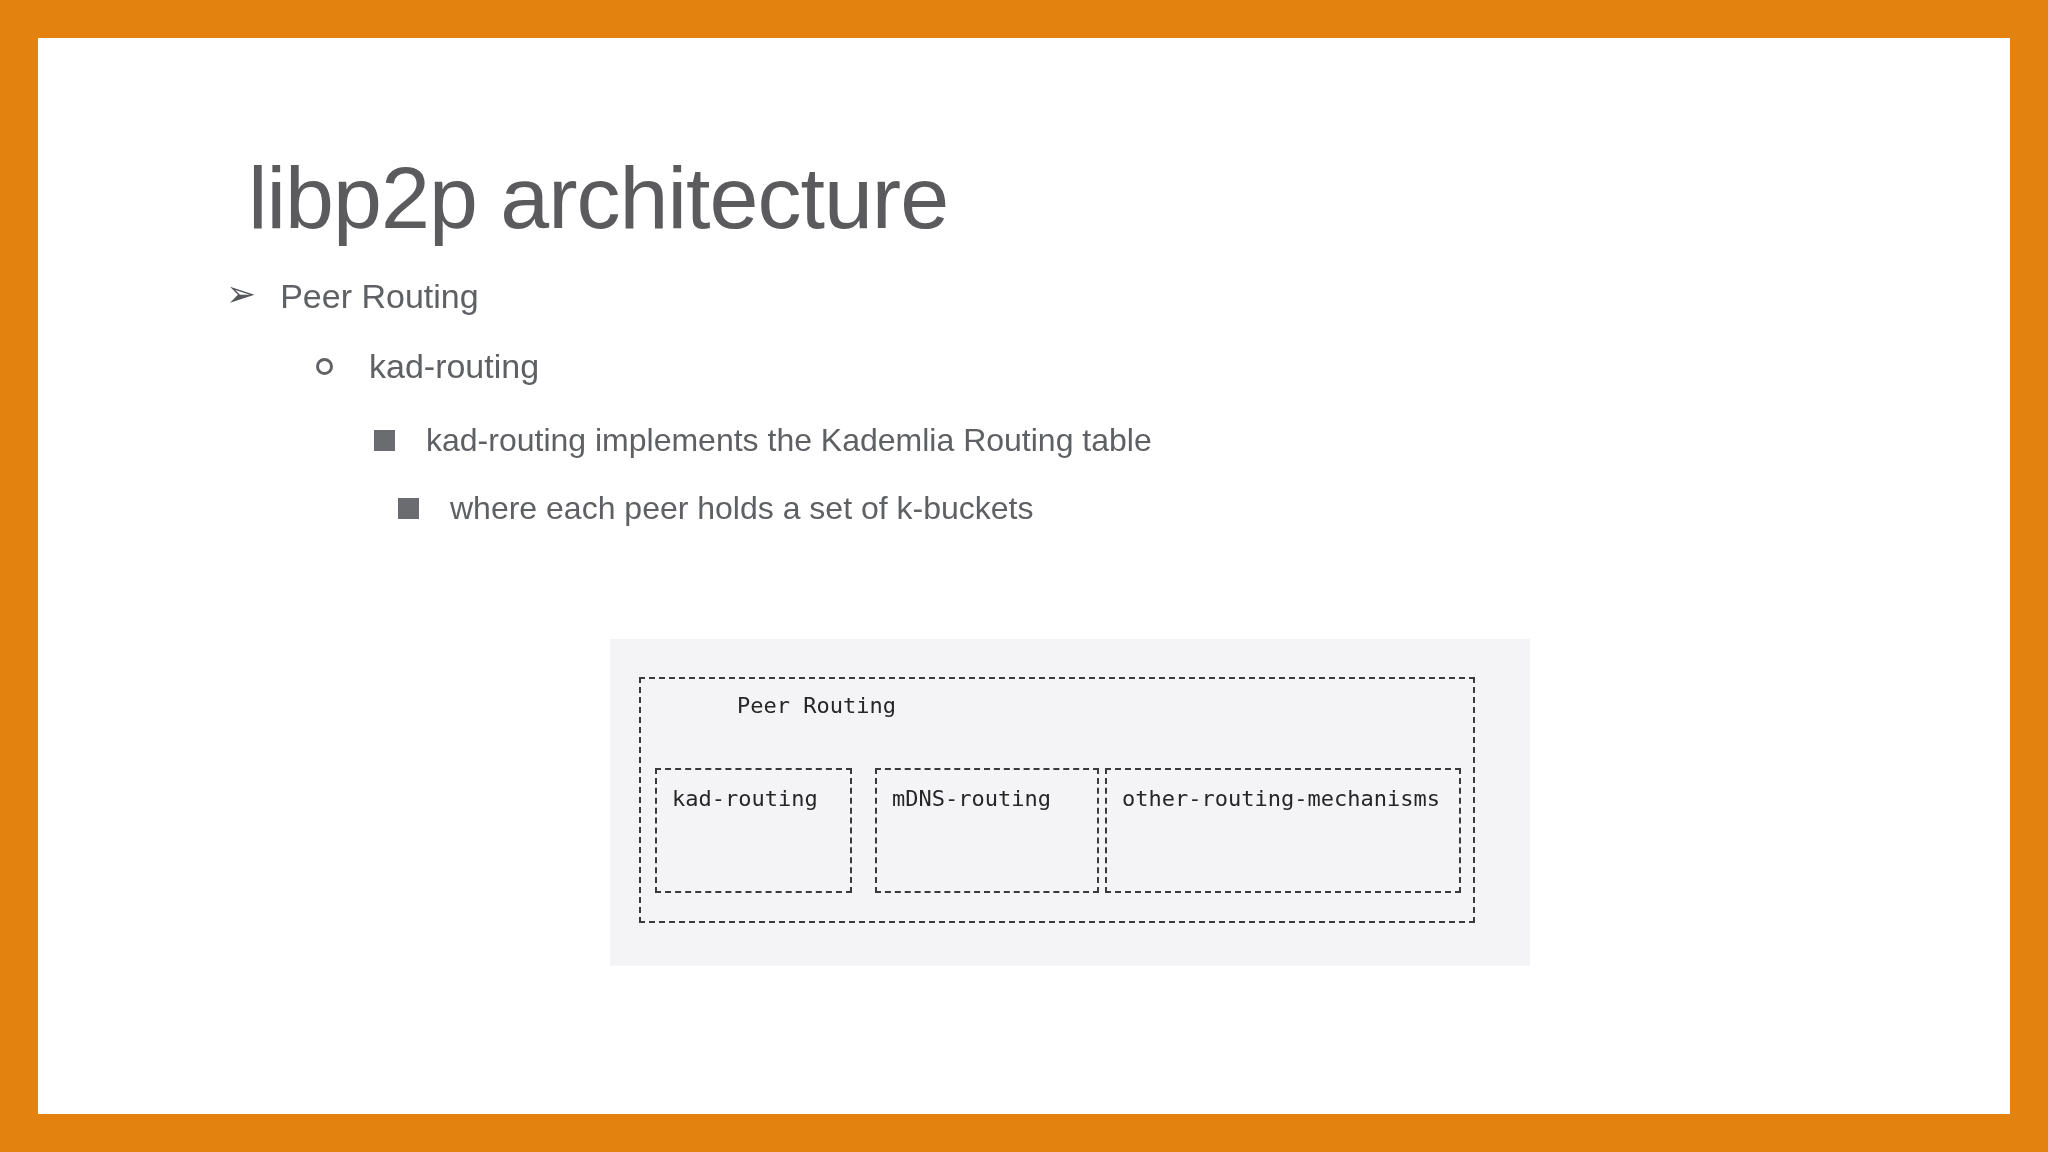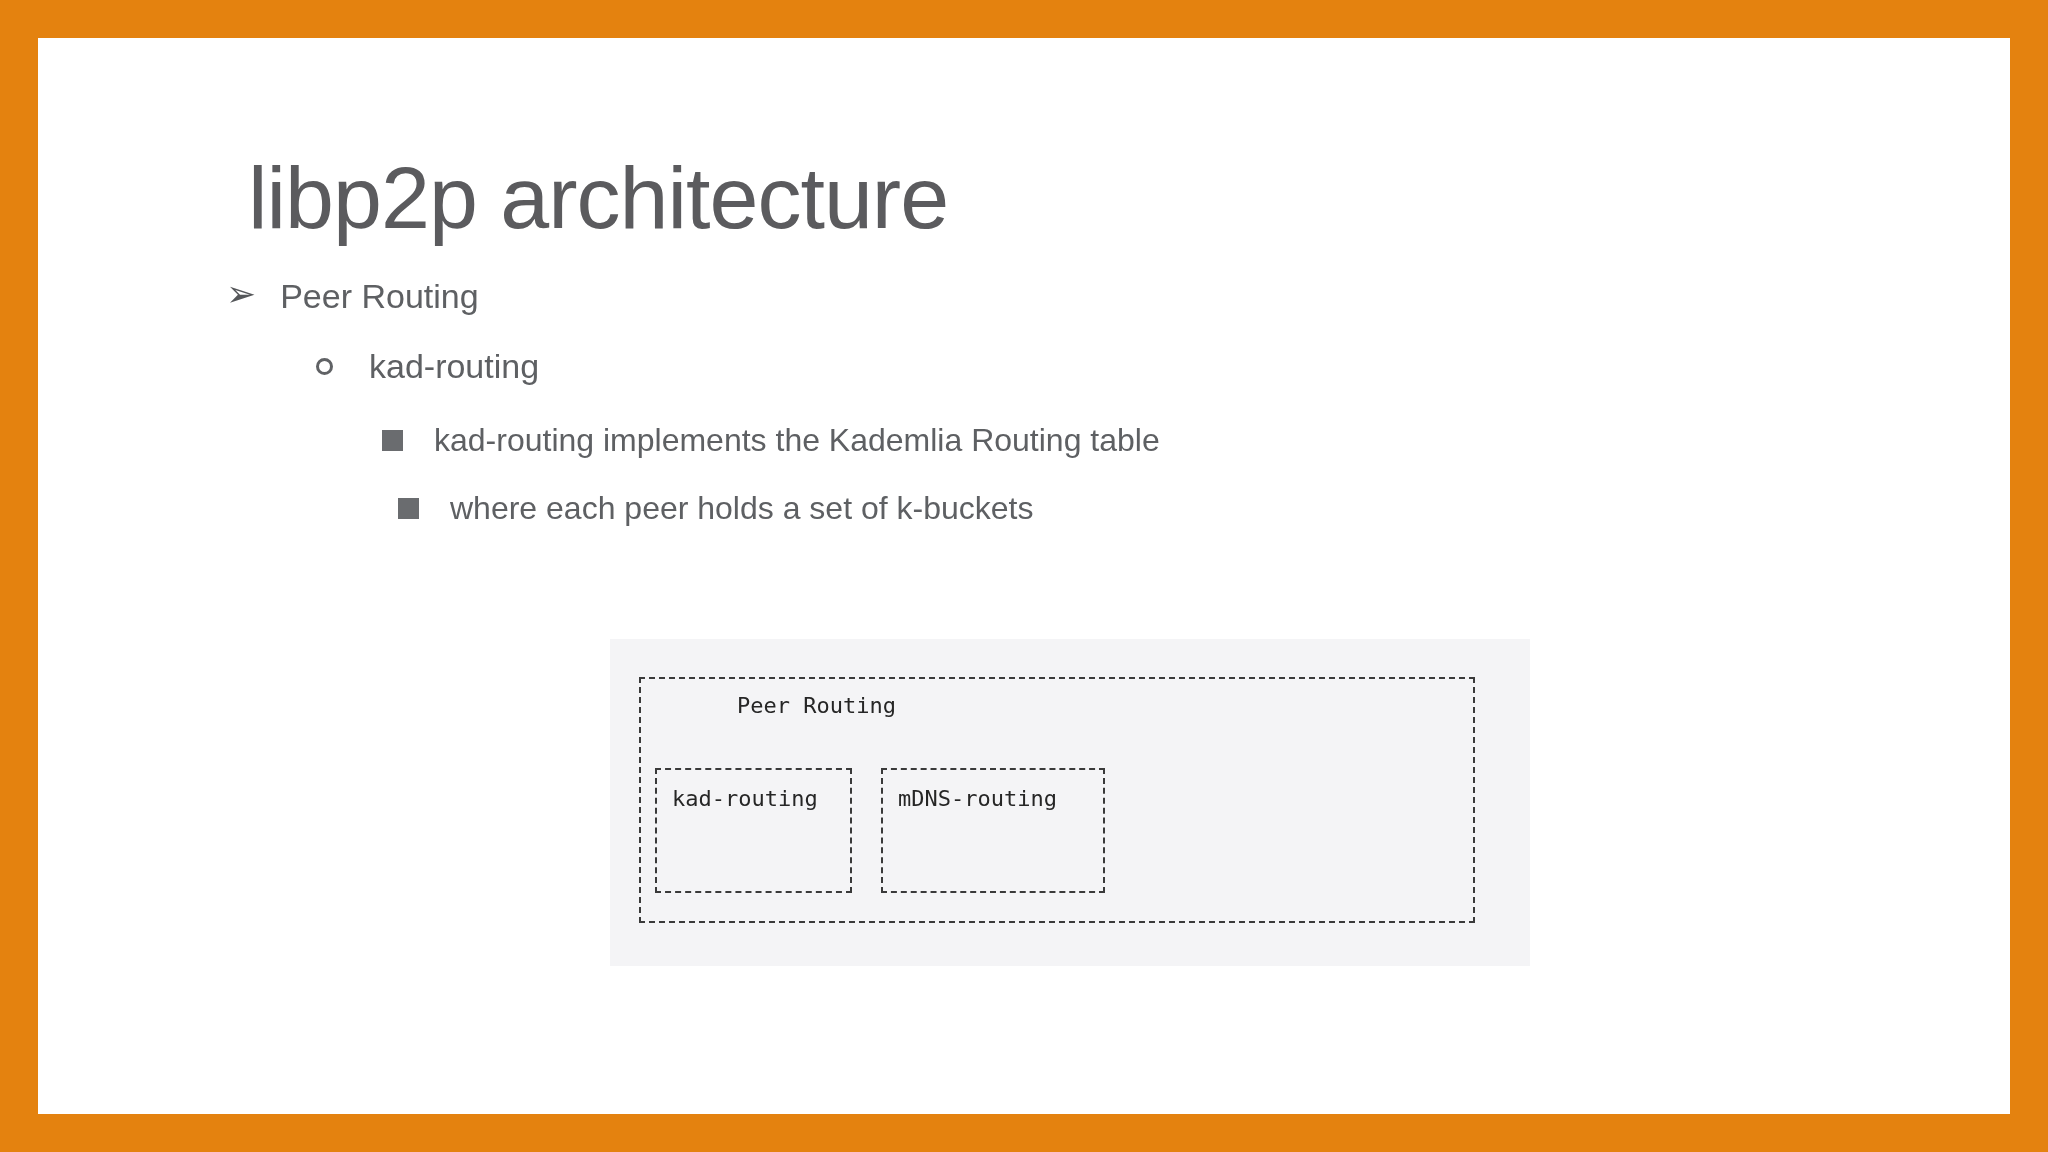--- a/index.html
+++ b/index.html
@@ -39,21 +39,21 @@
   }
   .bullet-row {
     position: absolute;
     display: flex;
     align-items: center;
     white-space: nowrap;
     color: #5E6063;
   }
   .row-l1 { left: 188px; top: 222px; height: 72px; font-size: 34px; }
   .row-l2 { left: 268px; top: 292px; height: 72px; font-size: 34px; }
-  .row-l3a { left: 344px; top: 366px; height: 72px; font-size: 32px; }
+  .row-l3a { left: 336px; top: 366px; height: 72px; font-size: 32px; }
   .row-l3b { left: 360px; top: 434px; height: 72px; font-size: 32px; }
   .row-l3c { left: 348px; top: 502px; height: 72px; font-size: 32px; }
   .arrow-glyph {
     font-size: 36px;
     color: #55575A;
     margin-right: 24px;
     transform: translateY(-2px);
   }
   .circle-glyph {
     width: 17px;
@@ -106,21 +106,21 @@
     box-sizing: border-box;
   }
   .ascii-box-label {
     position: absolute;
     left: 15px;
     top: 16px;
     font-size: 22px;
     white-space: nowrap;
   }
   .box-kad   { left: 14px;  width: 197px; }
-  .box-mdns  { left: 240px; width: 224px; }
+  .box-mdns  { left: 234px; width: 224px; }
   .box-other { left: 464px; width: 356px; }
 </style>
 </head>
 <body>
 
 <div class="frame">
   <div class="slide">
 
     <div class="title">libp2p architecture</div>
 
@@ -150,17 +150,20 @@
         <div class="ascii-outer-label">Peer Routing</div>
 
         <div class="ascii-box box-kad">
           <div class="ascii-box-label">kad-routing</div>
         </div>
 
         <div class="ascii-box box-mdns">
           <div class="ascii-box-label">mDNS-routing</div>
         </div>
 
+        <div class="ascii-box box-other">
+          <div class="ascii-box-label">other-routing-mechanisms</div>
+        </div>
       </div>
     </div>
 
   </div>
 </div>
 
 </body></html>

